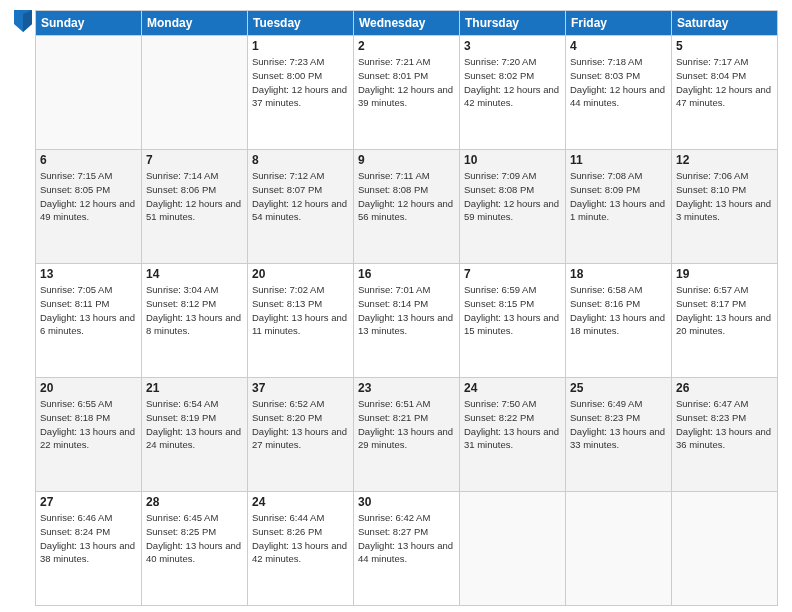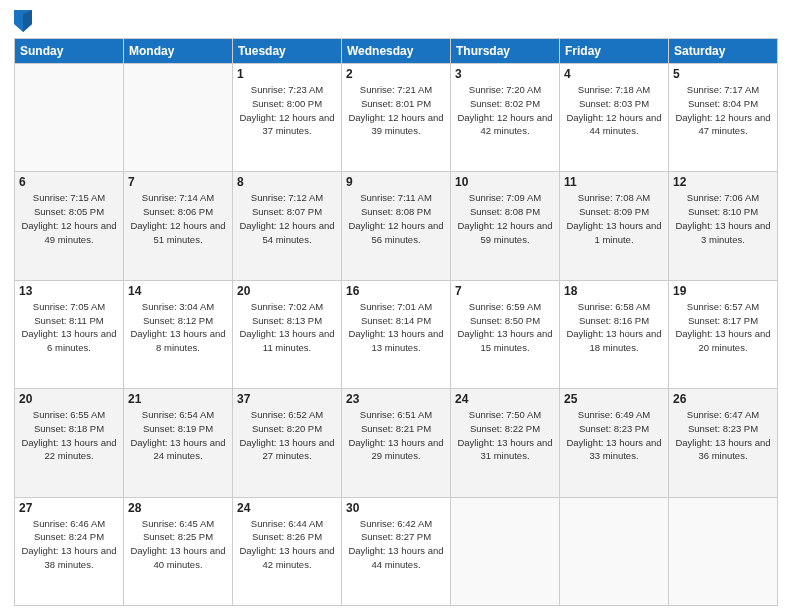--- a/index.html
+++ b/index.html
@@ -8,21 +8,21 @@
       height: 612px;
       font-family: Arial, Helvetica, sans-serif;
       background: #fff;
       overflow: hidden;
     }
     .page {
       width: 792px;
       height: 612px;
       padding: 10px 14px 6px 14px;
       display: flex;
-      flex-direction: column;
+      flex-direction: row;
     }
     .header {
       display: flex;
       justify-content: space-between;
       align-items: flex-start;
       margin-bottom: 6px;
     }
     .logo {
       display: flex;
       align-items: center;
@@ -85,21 +85,20 @@
       font-size: 12px;
       font-weight: bold;
       color: #222;
       margin-bottom: 2px;
       display: block;
     }
     .day-detail {
       font-size: 9.5px;
       color: #333;
       line-height: 1.45;
-      text-align: center;
     }
     .row-alt td {
       background: #f3f3f3;
     }
   </style>
 </head>
 <body>
 
 <div class="page">
   <div class="header">
@@ -231,21 +230,21 @@
           </td>
           <td>
             <span class="day-num">16</span>
             <div class="day-detail">Sunrise: 7:01 AM
 Sunset: 8:14 PM
 Daylight: 13 hours and 13 minutes.</div>
           </td>
           <td>
             <span class="day-num">7</span>
             <div class="day-detail">Sunrise: 6:59 AM
-Sunset: 8:50 PM
+Sunset: 8:15 PM
 Daylight: 13 hours and 15 minutes.</div>
           </td>
           <td>
             <span class="day-num">18</span>
             <div class="day-detail">Sunrise: 6:58 AM
 Sunset: 8:16 PM
 Daylight: 13 hours and 18 minutes.</div>
           </td>
           <td>
             <span class="day-num">19</span>

